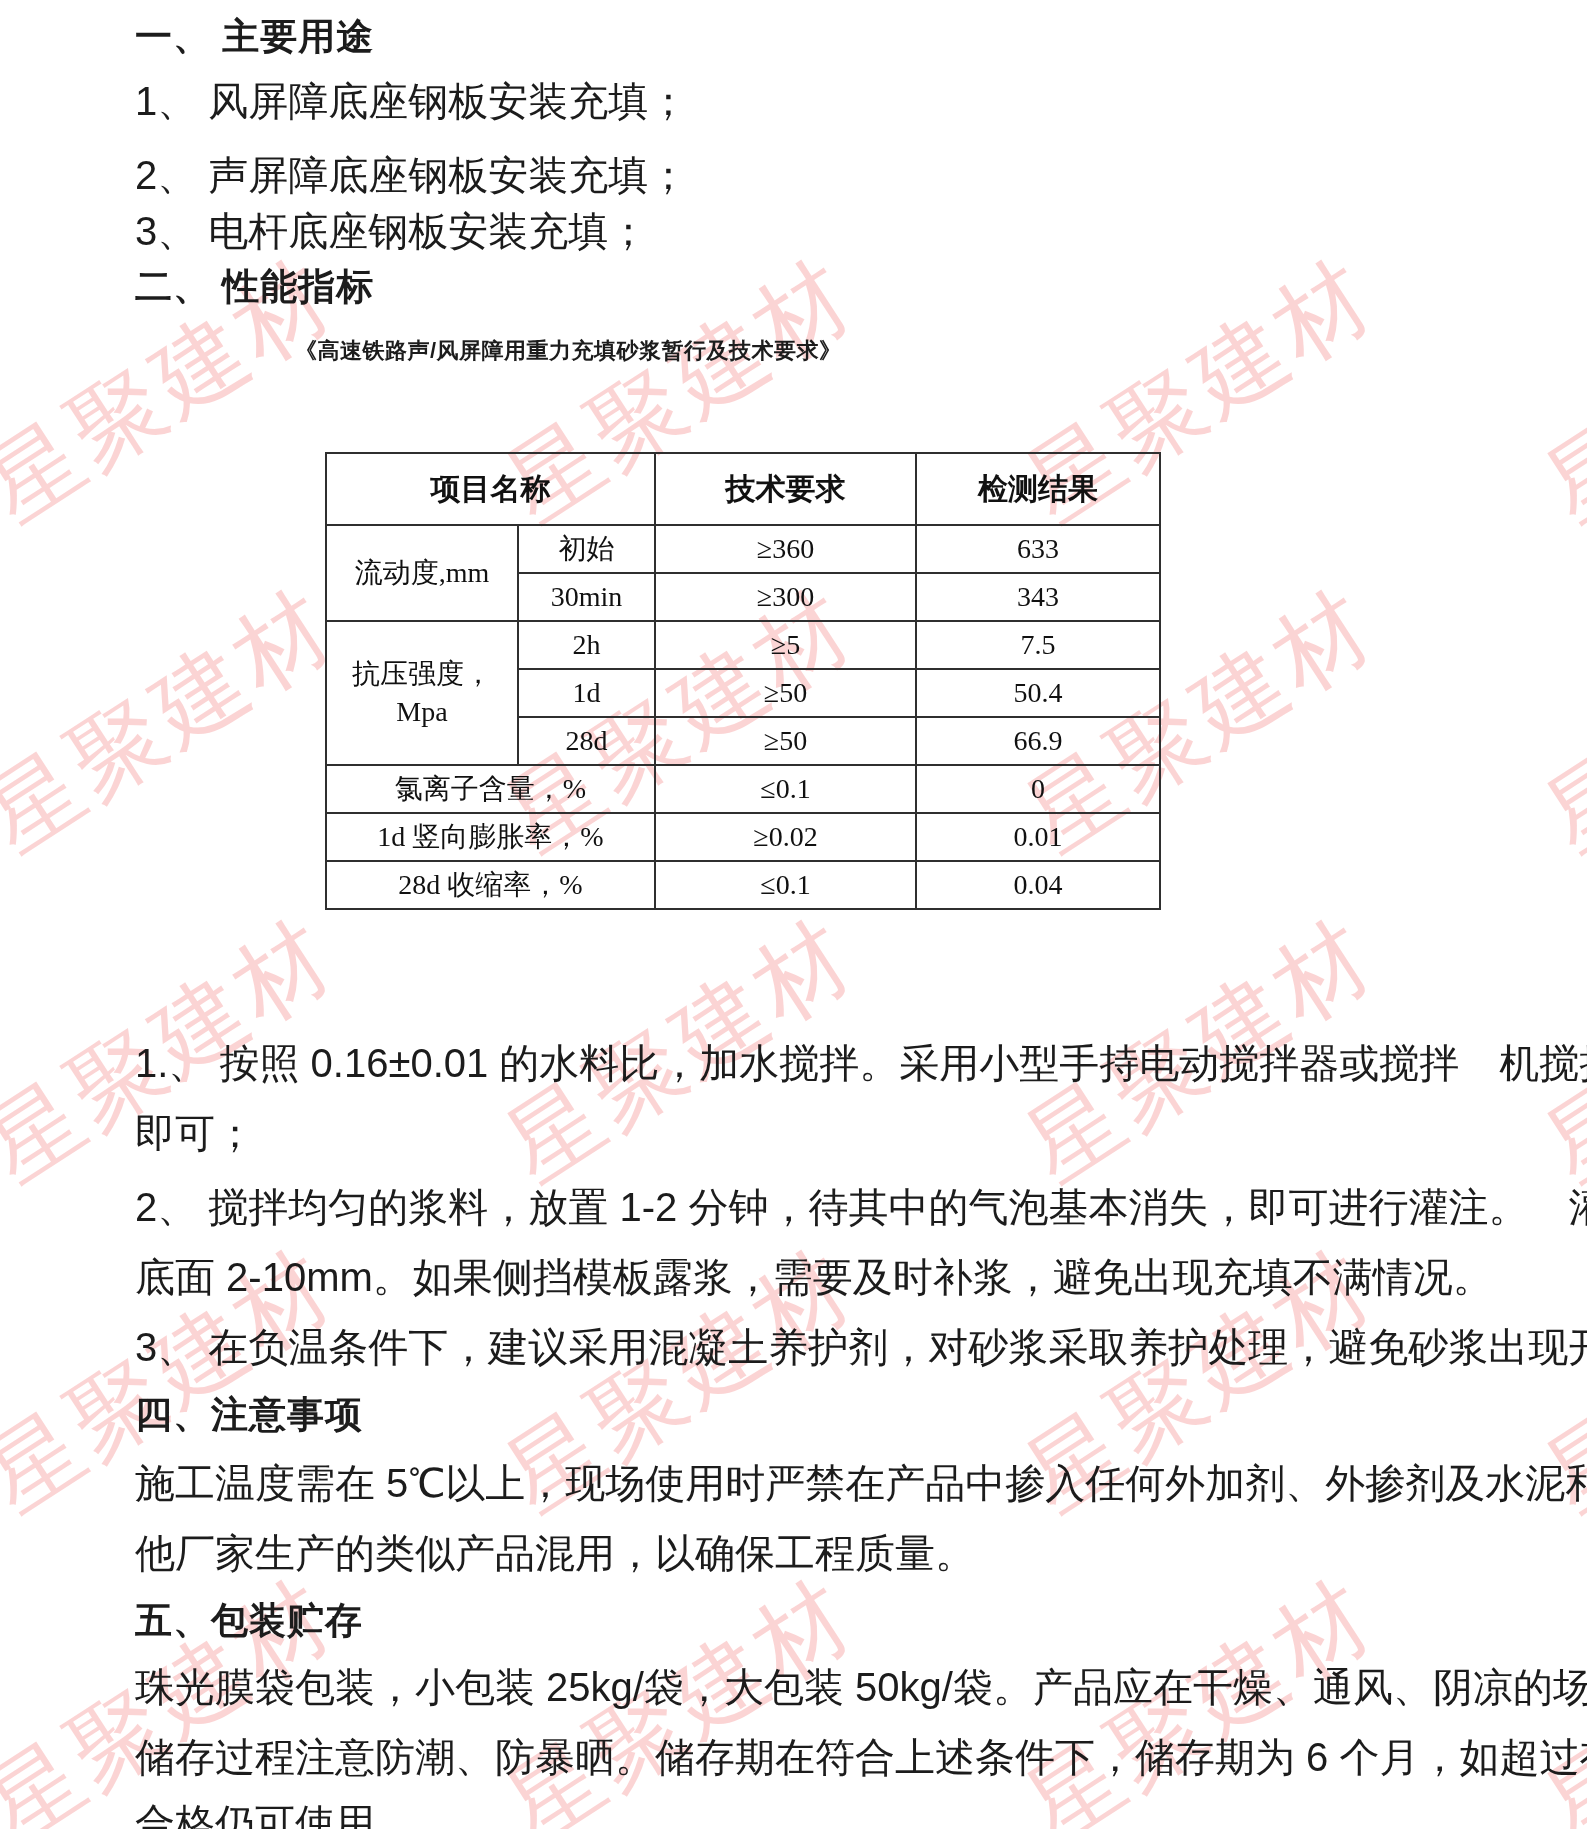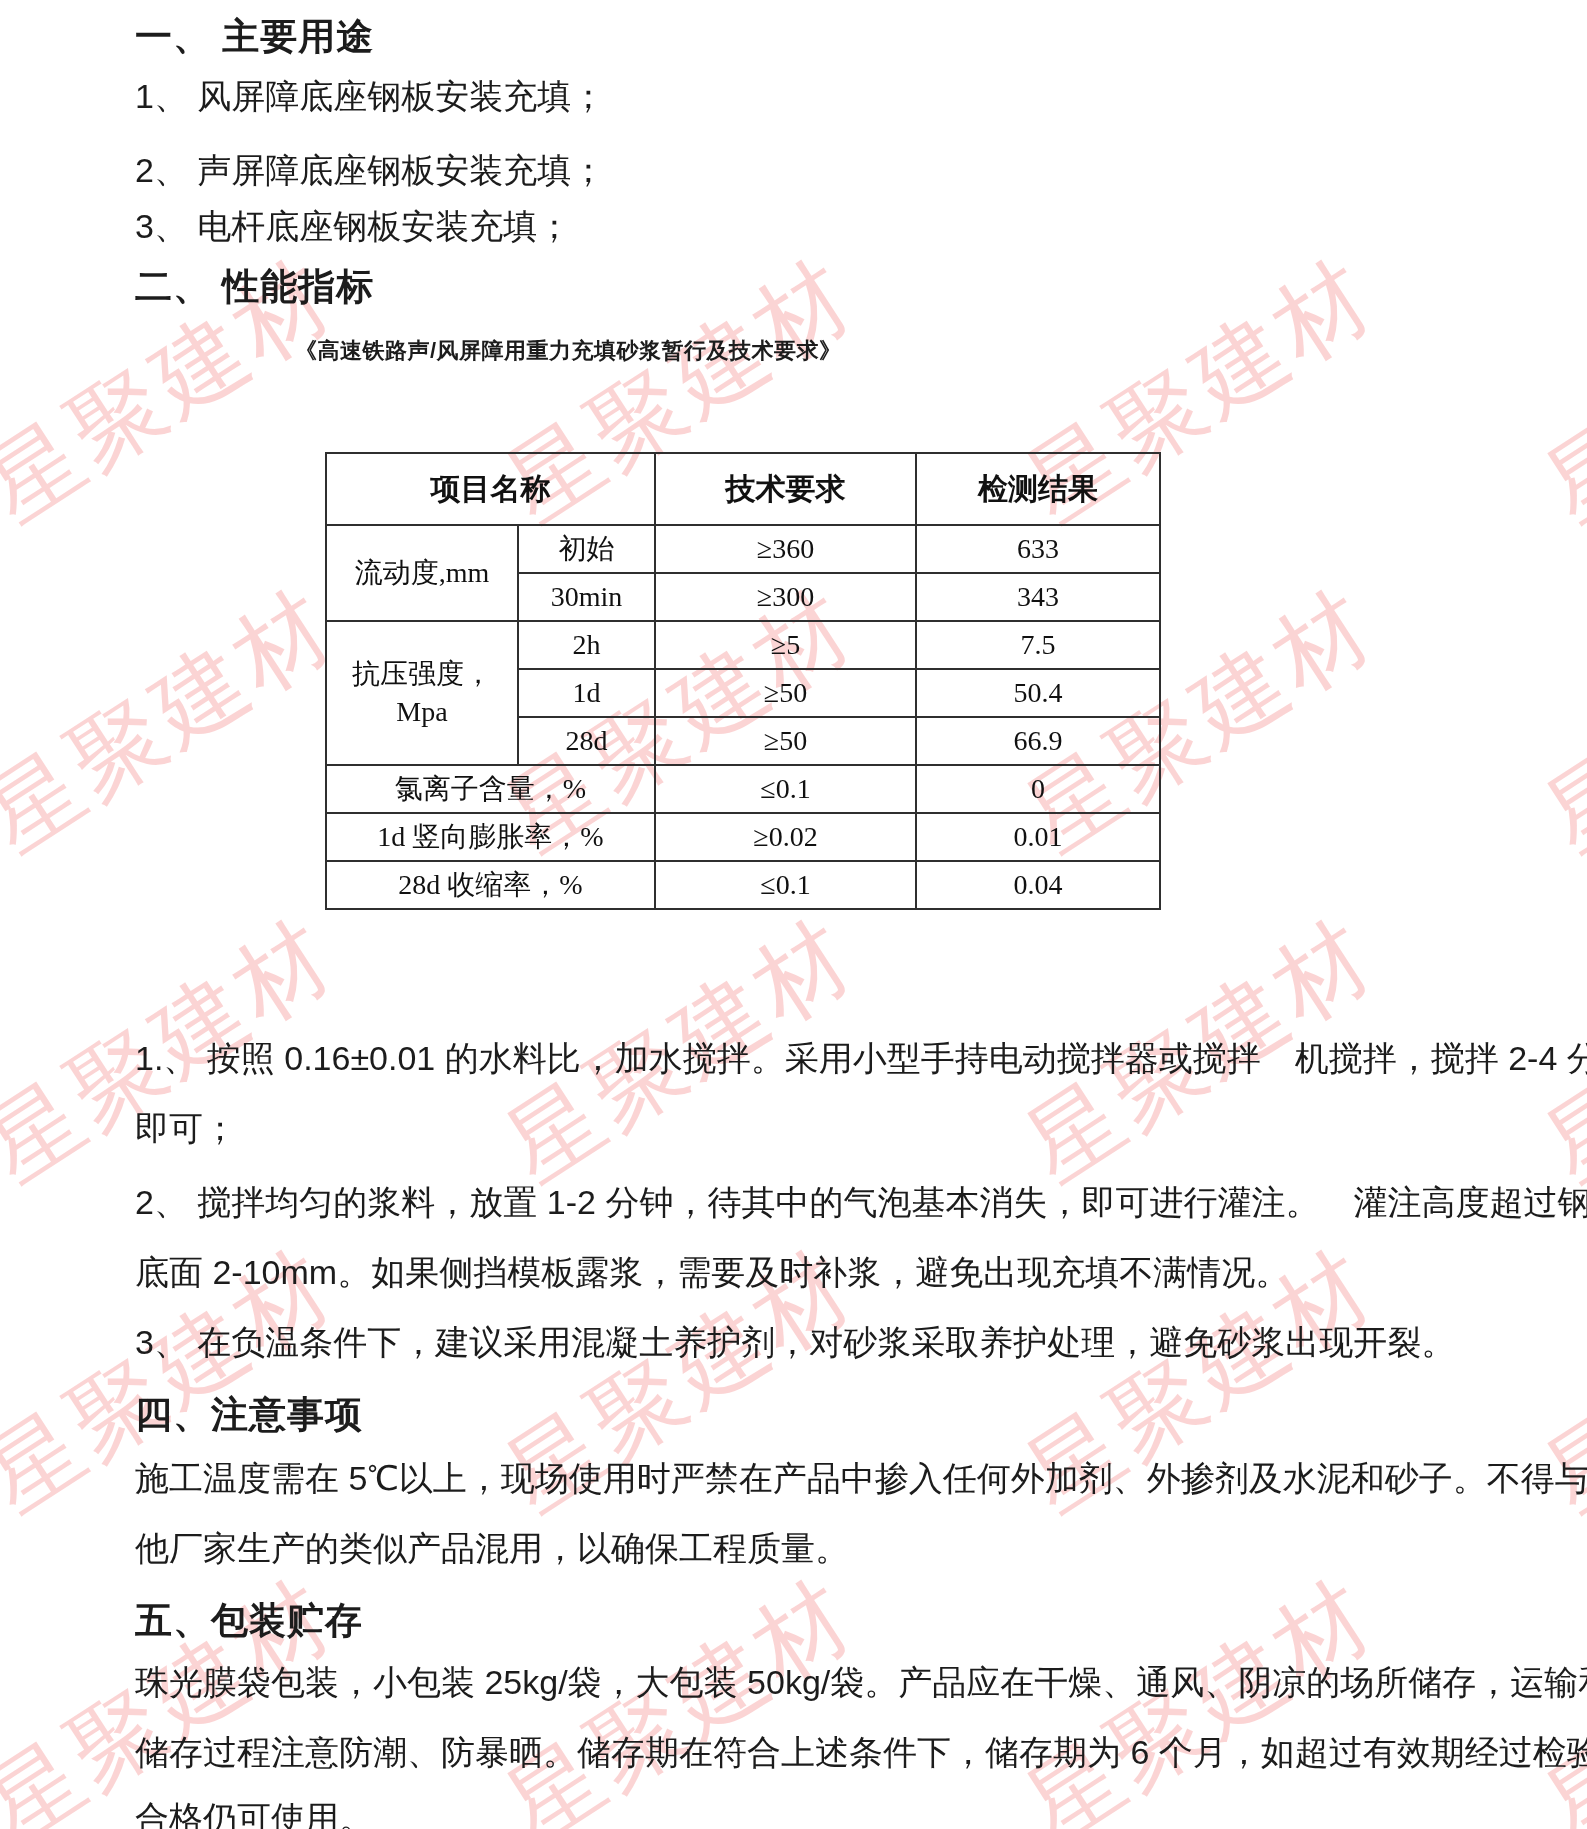--- a/index.html
+++ b/index.html
@@ -22,21 +22,21 @@
     color: rgba(242, 114, 114, 0.30);
     transform: rotate(-33deg);
     z-index: 0;
     user-select: none;
   }
 
   .content { position: absolute; left: 135px; top: 0; width: 1400px; height: 100%; z-index: 1; }
   .content > div { position: absolute; left: 0; white-space: nowrap; }
 
   .h { font-size: 37px; font-weight: bold; letter-spacing: 1px; }
-  .body-line { font-size: 34px; }
+  .body-line { font-size: 40px; }
 
   .tbl-title { font-size: 22px; left: 160px !important; letter-spacing: 0.5px; font-weight: bold; }
 
   table.spec {
     position: absolute;
     left: 190px;
     top: 452px;
     border-collapse: collapse;
     table-layout: fixed;
     width: 834px;

